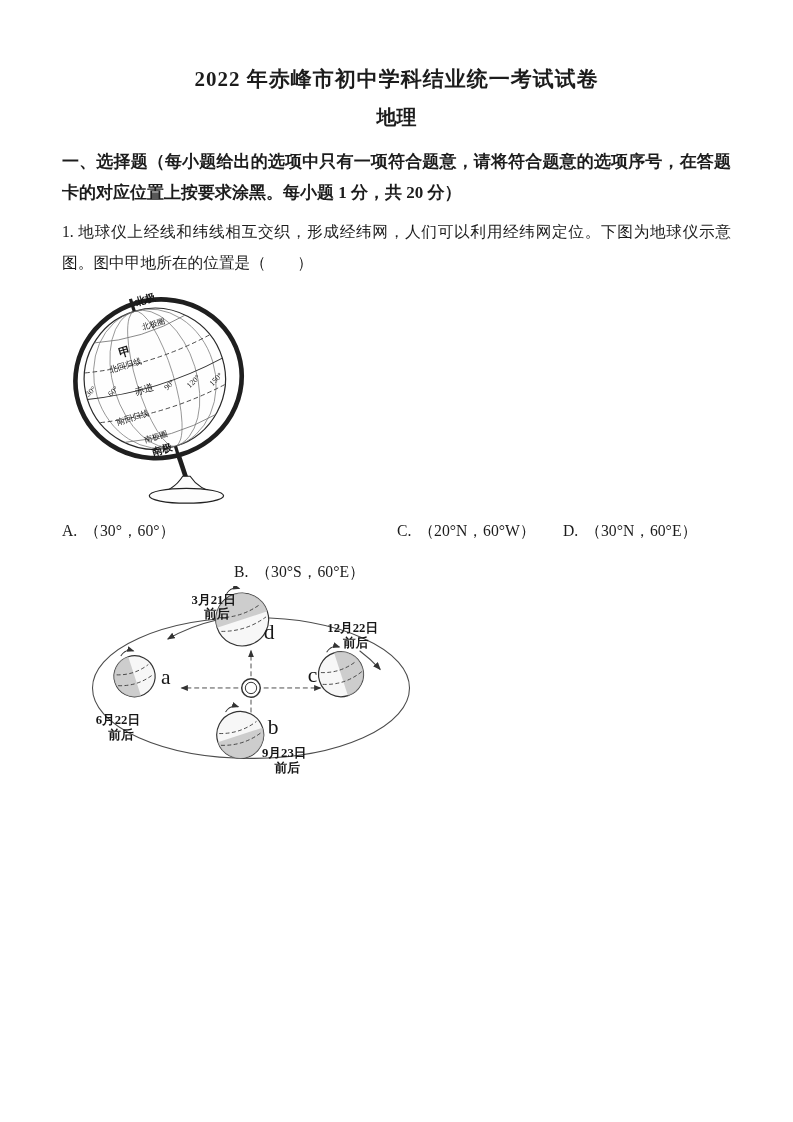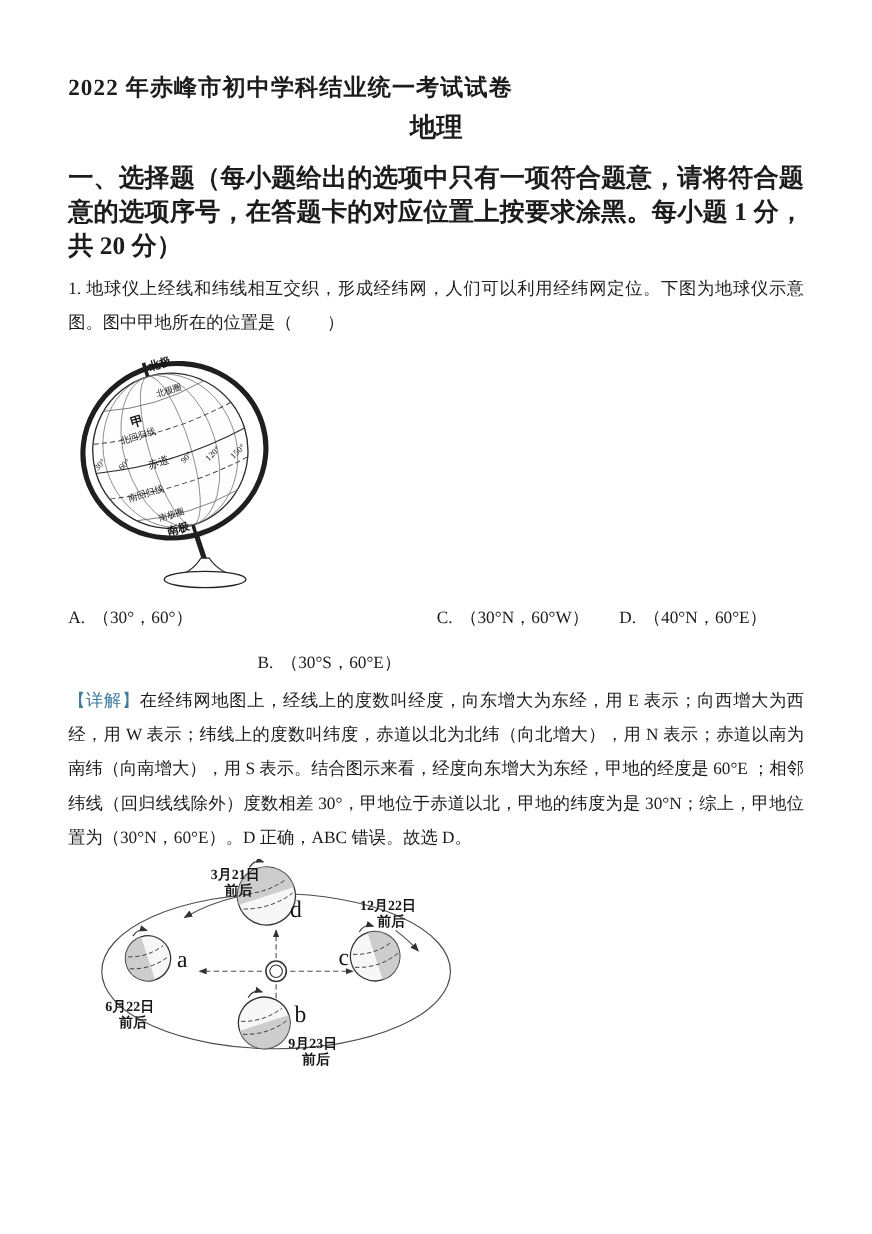--- a/index.html
+++ b/index.html
@@ -4,28 +4,28 @@
 <style>
   html,body{margin:0;padding:0;background:#ffffff;}
   body{
     width:793px;height:1122px;position:relative;overflow:hidden;
     font-family:"Liberation Serif","DejaVu Serif",serif;
     color:var(--ink,#1c1c1c);
   }
   .page{position:relative;width:793px;height:1122px;}
   .content{padding:0 62px;}
   .doc-title{
-    margin:64px 0 0 0;font-size:21px;font-weight:bold;
+    margin:64px 0 0 0;text-align:center;font-size:21px;font-weight:bold;
     letter-spacing:1px;line-height:30px;
   }
   .subject-title{
-    margin:9px 0 0 0;text-align:center;font-size:24px;font-weight:bold;line-height:28px;
+    margin:9px 0 0 0;text-align:center;font-size:20px;font-weight:bold;line-height:28px;
   }
   .section-heading{
-    margin:15px 0 0 0;font-size:23px;font-weight:bold;line-height:31px;text-align:justify;
+    margin:15px 0 0 0;font-size:17px;font-weight:bold;line-height:31px;text-align:justify;
   }
   .stem,.body-par{
     margin:8px 0 0 0;font-size:15.7px;line-height:31px;text-align:justify;
   }
   .figure1{margin:6px 0 0 0;width:195px;}
   .figure1 svg{display:block;}
   .options-row{
     margin:13px 0 0 0;font-size:15.7px;line-height:21px;display:flex;white-space:nowrap;
   }
   .opt{display:inline-block;}
@@ -95,29 +95,26 @@
           <path d="M126 186 L134 210" stroke="#1f1f1f" stroke-width="5" fill="none"></path>
           <path d="M130 207 Q120 223 100 226 L168 226 Q147 221 138 207 Z" fill="#fcfcfc" stroke="#222222" stroke-width="1.2"></path>
           <ellipse cx="134" cy="228" rx="40" ry="8" fill="#fdfdfd" stroke="#222222" stroke-width="1.3"></ellipse>
         </g>
       </svg>
     </div>
 
     <div class="options-row">
       <span class="opt opt-a"><span class="opt-label">A.</span><span>（30°，60°）</span></span>
       <span class="opt opt-b"><span class="opt-label">B.</span><span>（30°S，60°E）</span></span>
-      <span class="opt opt-c"><span class="opt-label">C.</span><span>（30°N，60°W）</span></span>
-      <span class="opt opt-d"><span class="opt-label">D.</span><span>（40°N，60°E）</span></span>
+      <span class="opt opt-c"><span class="opt-label">C.</span><span>（20°N，60°W）</span></span>
+      <span class="opt opt-d"><span class="opt-label">D.</span><span>（30°N，60°E）</span></span>
     </div>
 
 
 
-    <div class="detail-par">
-      <span class="blue-tag">【详解】</span><span>在经纬网地图上，经线上的度数叫经度，向东增大为东经，用 E 表示；向西增大为西经，用 W 表示；纬线上的度数叫纬度，赤道以北为北纬（向北增大），用 N 表示；赤道以南为南纬（向南增大），用 S 表示。结合图示来看，经度向东增大为东经，甲地的经度是 60°E ；相邻纬线（回归线线除外）度数相差 30°，甲地位于赤道以北，甲地的纬度为是 30°N；综上，甲地位置为（30°N，60°E）。D 正确，ABC 错误。故选 D。</span>
-    </div>
 
 
     <div class="figure2">
       <svg viewBox="0 0 370 205" width="362" height="201">
         <defs>
           <marker id="arr" markerWidth="9" markerHeight="8" refX="6.5" refY="3" orient="auto">
             <path d="M0 0 L7.5 3 L0 6 Z" fill="#333333"></path>
           </marker>
         </defs>
 

